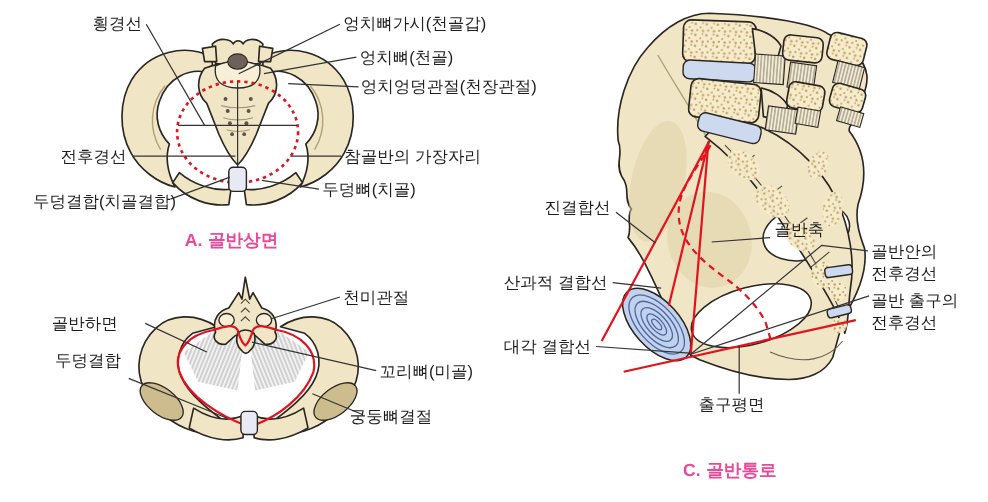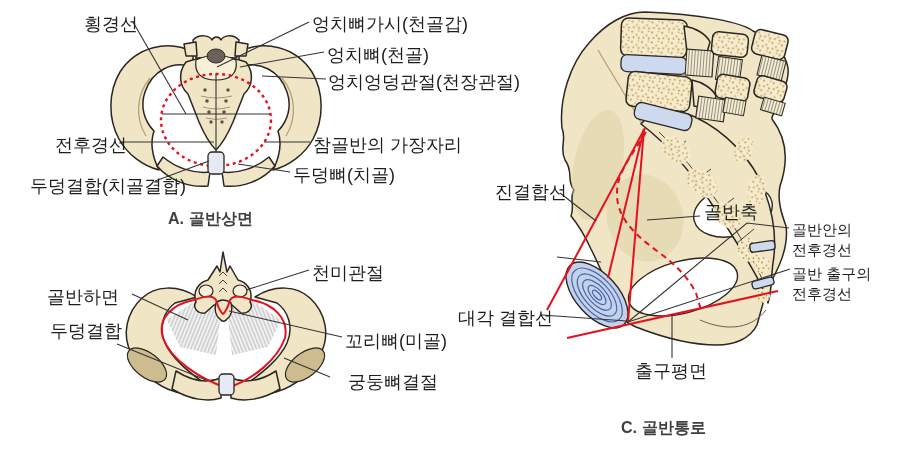--- a/index.html
+++ b/index.html
@@ -1,21 +1,21 @@
 <!DOCTYPE html>
 <html style="--accent-red: #e4121f; --bone: #f0e6c6; --bone-light: #f7efd7; --bone-shadow: #dccfa3; --bone-shadow2: #cdbd8e; --bone-ridge: #b3a177; --disc-blue: #cdd9ee; --symphysis-blue: #c3d2ec; --outline: #2b2621; --speckle: #c59d55; --label: #1e1e1e;"><head>
 <meta charset="utf-8">
 <style>
   html,body{margin:0;padding:0;background:#fff;}
   .stage{position:relative;width:898px;height:456px;background:#fff;overflow:hidden;
          font-family:"Liberation Sans","DejaVu Sans",sans-serif;}
   .stage svg{position:absolute;left:0;top:0;}
-  .lbl{position:absolute;font-size:18px;color:var(--label,#1e1e1e);white-space:nowrap;line-height:1.25;}
+  .lbl{position:absolute;font-size:15px;color:var(--label,#1e1e1e);white-space:nowrap;line-height:1.25;}
   .lbl2{position:absolute;font-size:15px;color:var(--label,#1e1e1e);white-space:nowrap;line-height:1.3;}
-  .cap{position:absolute;font-size:16px;font-weight:700;color:#404040;white-space:nowrap;}
+  .cap{position:absolute;font-size:16px;font-weight:700;color:#ec4899;white-space:nowrap;}
   .cap .sp{margin-right:5px;}
   
   .bone{fill:var(--bone);stroke:var(--outline);stroke-width:1.5;stroke-linejoin:round;}
   .bone2{fill:var(--bone-light);stroke:var(--outline);stroke-width:1.2;}
   .bone3{fill:var(--bone-shadow2);stroke:var(--outline);stroke-width:1.2;}
   .vert{fill:url(#speckle);stroke:var(--outline);stroke-width:1.5;}
   .spatch{fill:url(#speckle);stroke:none;opacity:.95;}
   .hatch{fill:url(#vhatch);stroke:var(--outline);stroke-width:1;}
   .disc{fill:var(--disc-blue);stroke:var(--outline);stroke-width:1.3;}
   .hole{fill:#fff;stroke:var(--outline);stroke-width:1.4;}
@@ -211,23 +211,24 @@
 <div class="lbl" style="left:313px;top:134px">참골반의 가장자리</div>
 <div class="lbl" style="left:293px;top:164px">두덩뼈(치골)</div>
 <div class="cap" style="left:168px;top:209px">
   <span class="sp">A.</span><span>골반상면</span>
 </div>
 
 <div class="lbl" style="left:47px;top:286px">골반하면</div>
 <div class="lbl" style="left:50px;top:320px">두덩결합</div>
 <div class="lbl" style="left:312px;top:262px">천미관절</div>
 <div class="lbl" style="left:345px;top:330px">꼬리뼈(미골)</div>
-<div class="lbl" style="left:348px;top:371px">궁둥뼈결절</div>
+<div class="lbl" style="left:318px;top:371px">궁둥뼈결절</div>
 
 <div class="lbl" style="left:495px;top:181px">진결합선</div>
+<div class="lbl" style="left:458px;top:249px">산과적 결합선</div>
 <div class="lbl" style="left:458px;top:307px">대각 결합선</div>
 <div class="lbl" style="left:704px;top:201px">골반축</div>
 <div class="lbl2" style="left:792px;top:220px">
   <div>골반안의</div>
   <div>전후경선</div>
 </div>
 <div class="lbl2" style="left:792px;top:264px">
   <div>골반 출구의</div>
   <div>전후경선</div>
 </div>

